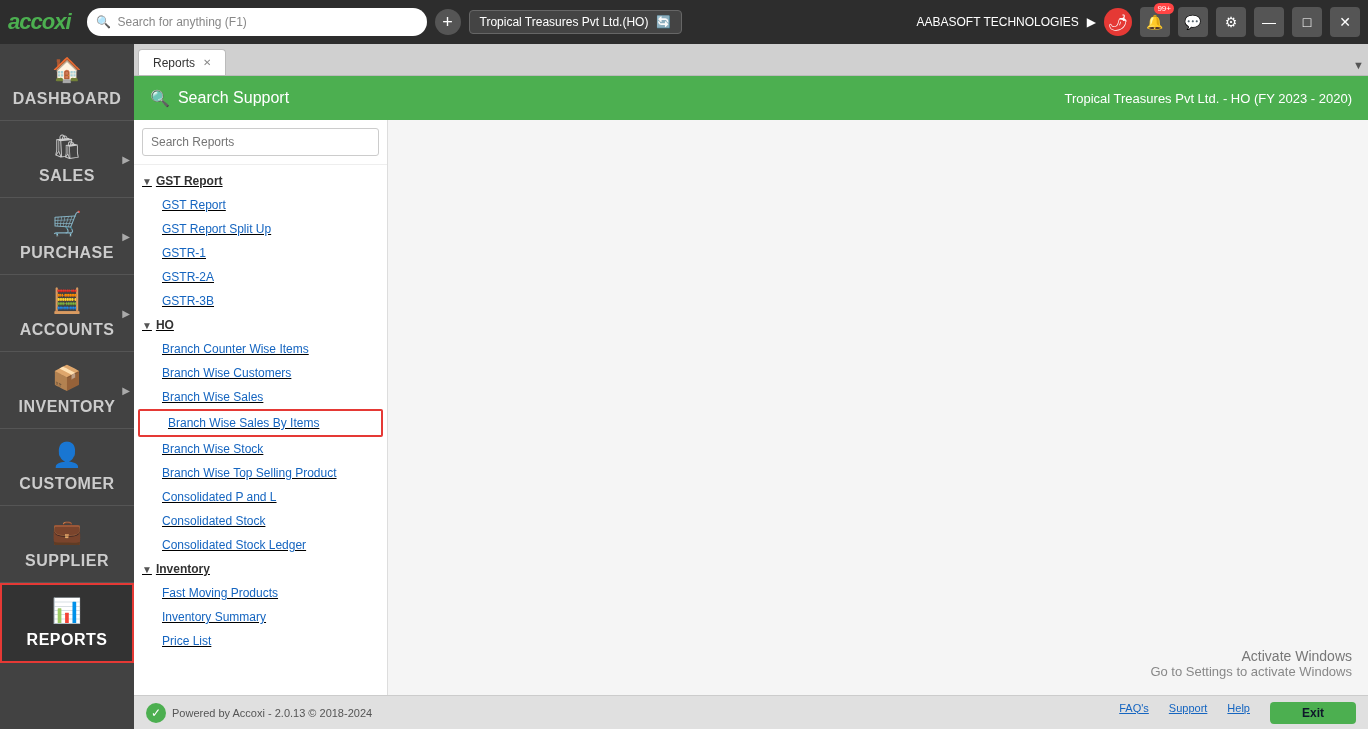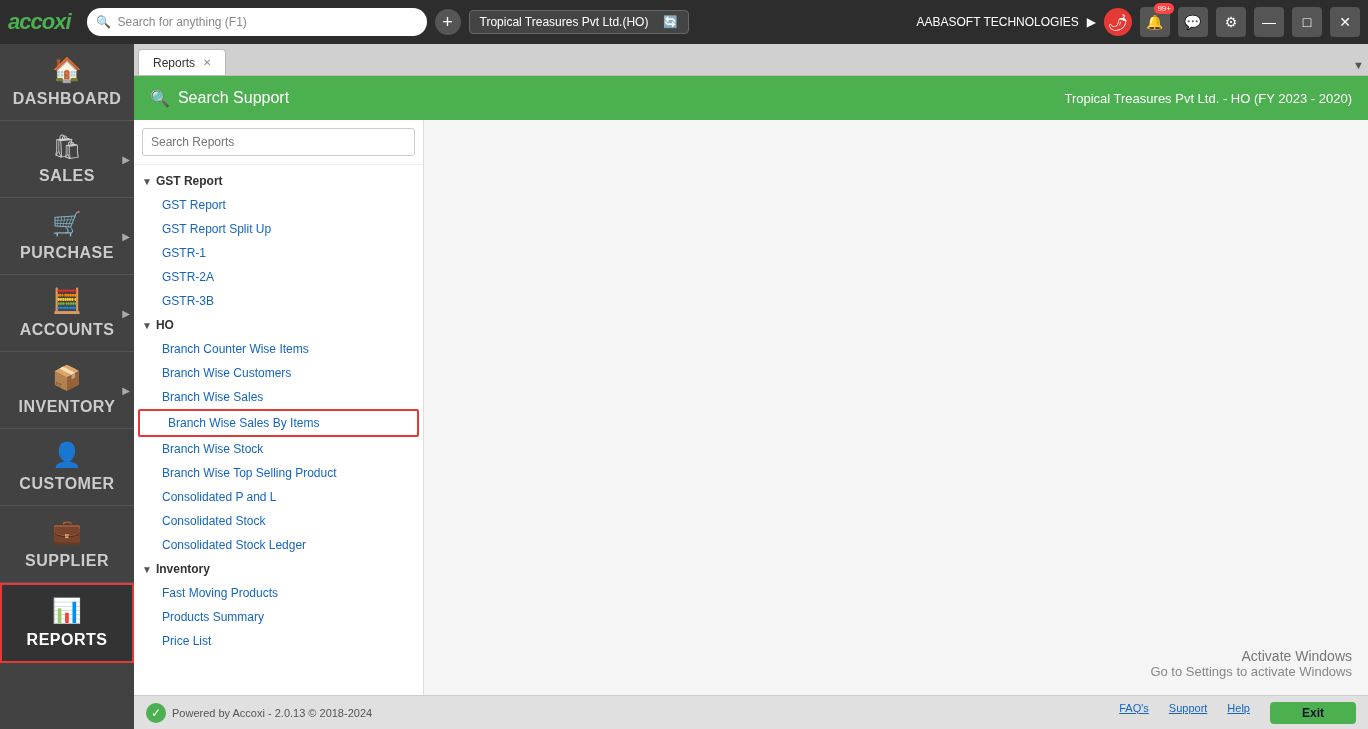--- a/index.html
+++ b/index.html
@@ -49,21 +49,21 @@
     }
     .company-selector {
       background: #444;
       border: 1px solid #666;
       border-radius: 4px;
       color: white;
       padding: 4px 10px;
       font-size: 12px;
       display: flex;
       align-items: center;
-      gap: 15px;
+      gap: 8px;
       cursor: pointer;
     }
     .topbar-right {
       margin-left: auto;
       display: flex;
       align-items: center;
       gap: 8px;
       color: white;
       font-size: 12px;
     }
@@ -219,25 +219,26 @@
     }
     .green-header-right {
       margin-left: auto;
       color: white;
       font-size: 13px;
       font-weight: 500;
     }
 
     
     .report-tree-panel {
-      width: 290px;
+      width: 254px;
       border-right: 1px solid #ddd;
       display: flex;
       flex-direction: column;
       flex-shrink: 0;
+      text-decoration: underline;
     }
     .search-reports-box {
       padding: 8px;
       border-bottom: 1px solid #eee;
     }
     .search-reports-input {
       width: 100%;
       height: 28px;
       border: 1px solid #ccc;
       border-radius: 3px;
@@ -471,21 +472,21 @@
           <div class="tree-item">Branch Wise Top Selling Product</div>
           <div class="tree-item">Consolidated P and L</div>
           <div class="tree-item">Consolidated Stock</div>
           <div class="tree-item">Consolidated Stock Ledger</div>
 
           <div class="tree-group-header">
             <span class="chevron">▼</span>
             <span>Inventory</span>
           </div>
           <div class="tree-item">Fast Moving Products</div>
-          <div class="tree-item">Products Summary</div>
+          <div class="tree-item">Inventory Summary</div>
           <div class="tree-item">Price List</div>
         </div>
       </div>
 
       <div class="main-content">
         <div class="activate-windows-text">
           <div>Activate Windows</div>
           <div>Go to Settings to activate Windows</div>
         </div>
       </div>

